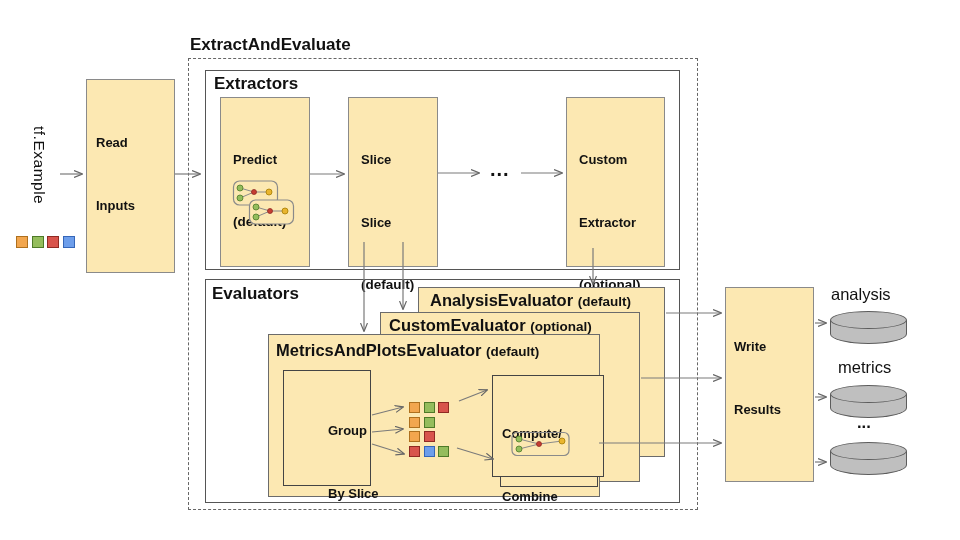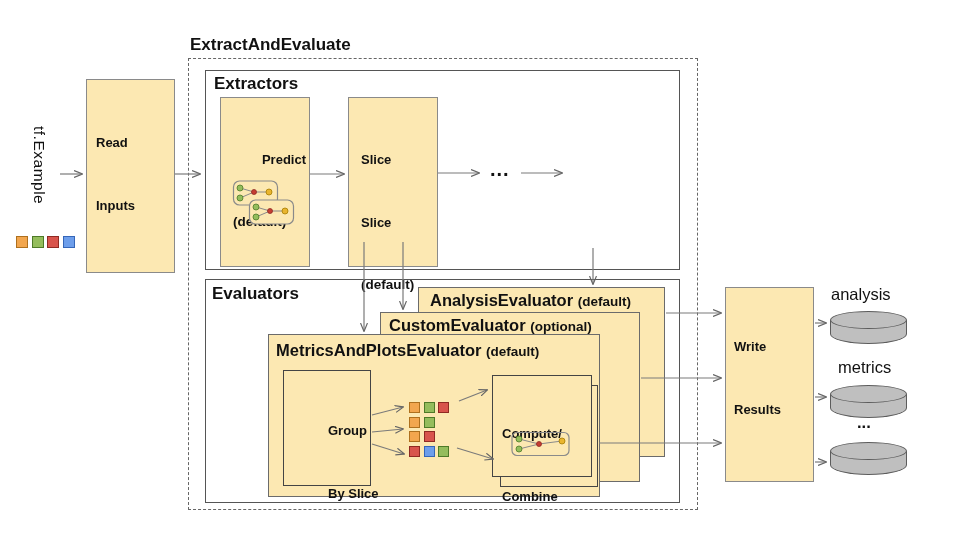--- a/index.html
+++ b/index.html
@@ -63,21 +63,21 @@
       <span>Inputs</span>
     </div>
   </div>
 
   <div class="dashed" style="left:188px; top:58px; width:510px; height:452px;"></div>
 
   <div class="container" style="left:205px; top:70px; width:475px; height:200px;"></div>
   <div class="hdr" style="left:214px; top:74px;">Extractors</div>
 
   <div class="tanbox" style="left:220px; top:97px; width:90px; height:170px;">
-    <div class="lbl" style="padding:9px 3px 0 12px;text-align:right;">
+    <div class="lbl" style="padding:9px 3px 0 12px;">
       <span>Predict</span>
     </div>
     <div class="qual" style="padding:1px 0 0 12px;">(default)</div>
   </div>
 
   <svg class="overlay" style="left:232px; top:179px;" width="66" height="50" viewBox="0 0 66 50">
     <g>
       <rect x="1.5" y="2" width="44" height="24" rx="6" fill="#FCE8B2" stroke="#8a8a8a" stroke-width="1.2"></rect>
       <path d="M8,9 L22,13 M8,19 L22,13 M22,13 L37,13" stroke="#8a8a8a" stroke-width="1" fill="none"></path>
       <circle cx="8" cy="9" r="3" fill="#94BD5C" stroke="#4E7A28" stroke-width="0.8"></circle>
@@ -98,20 +98,27 @@
   <div class="tanbox" style="left:348px; top:97px; width:90px; height:170px;">
     <div class="lbl" style="padding:9px 0 0 12px;">
       <span>Slice</span>
       <span>Slice</span>
     </div>
     <div class="qual" style="padding:1px 0 0 12px;">(default)</div>
   </div>
 
   <div class="abs" style="left:490px; top:158px; font-weight:700; font-size:20px; letter-spacing:1px;">...</div>
 
+  <div class="tanbox" style="left:566px; top:97px; width:99px; height:170px;">
+    <div class="lbl" style="padding:9px 0 0 12px;">
+      <span>Custom</span>
+      <span>Extractor</span>
+    </div>
+    <div class="qual" style="padding:1px 0 0 12px;">(optional)</div>
+  </div>
 
   <div class="container" style="left:205px; top:279px; width:475px; height:224px;"></div>
   <div class="hdr" style="left:212px; top:284px;">Evaluators</div>
 
   <div class="tanbox" style="left:418px; top:287px; width:247px; height:170px; border-color:#6b6b6b;"></div>
   <div class="evt" style="left:430px; top:291px;">
     <span>AnalysisEvaluator</span>
     <span class="qual">(default)</span>
   </div>
 
@@ -128,21 +135,21 @@
   </div>
 
   <div class="innerbox" style="left:283px; top:370px; width:88px; height:116px;padding-left:36px;">
     <div class="lbl" style="padding:7px 0 0 8px;">
       <span>Group</span>
       <span>By Slice</span>
     </div>
   </div>
 
   <div class="innerbox" style="left:500px; top:385px; width:98px; height:102px; background:#FCE8B2;"></div>
-  <div class="innerbox" style="left:492px; top:375px; width:100px; height:102px; background:#FCE8B2;">
+  <div class="innerbox" style="left:492px; top:375px; width:112px; height:102px; background:#FCE8B2;">
     <div class="lbl" style="padding:5px 0 0 9px;">
       <span>Compute/</span>
       <span>Combine</span>
     </div>
   </div>
   <svg class="overlay" style="left:511px; top:431px;" width="62" height="27" viewBox="0 0 62 27">
     <rect x="1" y="1.5" width="57" height="23" rx="5" fill="none" stroke="#8a8a8a" stroke-width="1.2"></rect>
     <path d="M8,8 L28,13 M8,18 L28,13 M28,13 L51,10" stroke="#8a8a8a" stroke-width="1" fill="none"></path>
     <circle cx="8" cy="8" r="3" fill="#94BD5C" stroke="#4E7A28" stroke-width="0.8"></circle>
     <circle cx="8" cy="18" r="3" fill="#94BD5C" stroke="#4E7A28" stroke-width="0.8"></circle>

